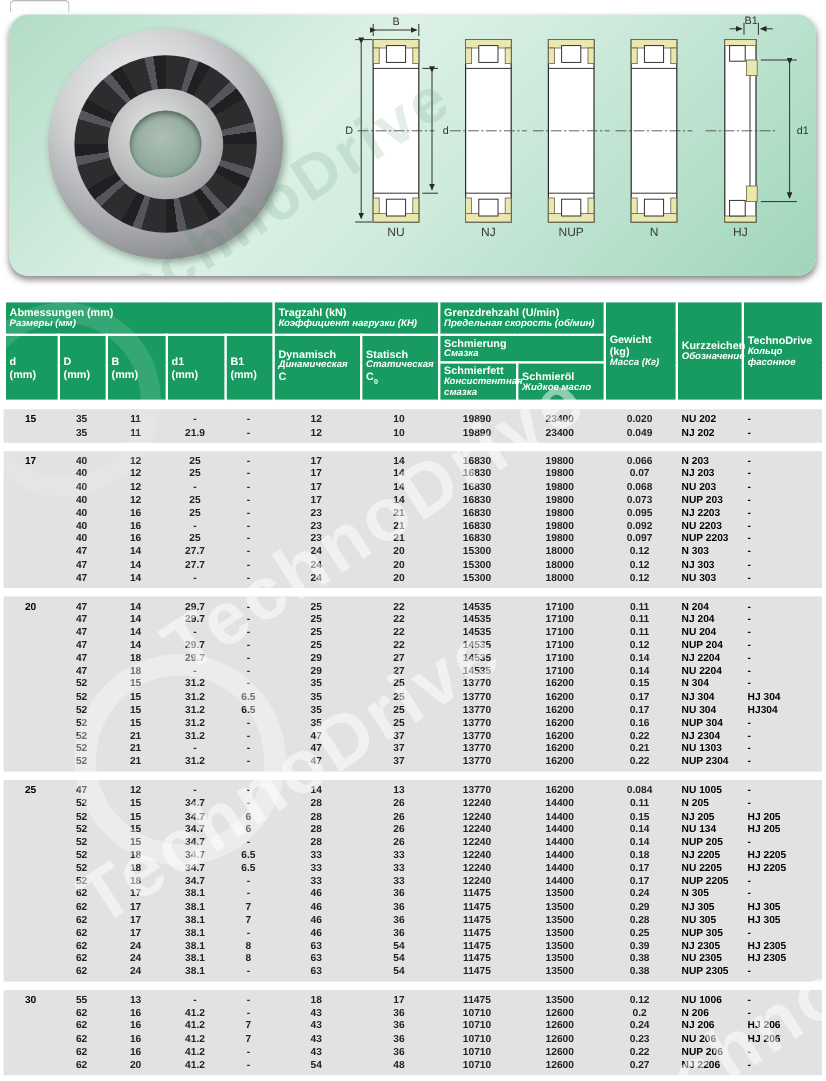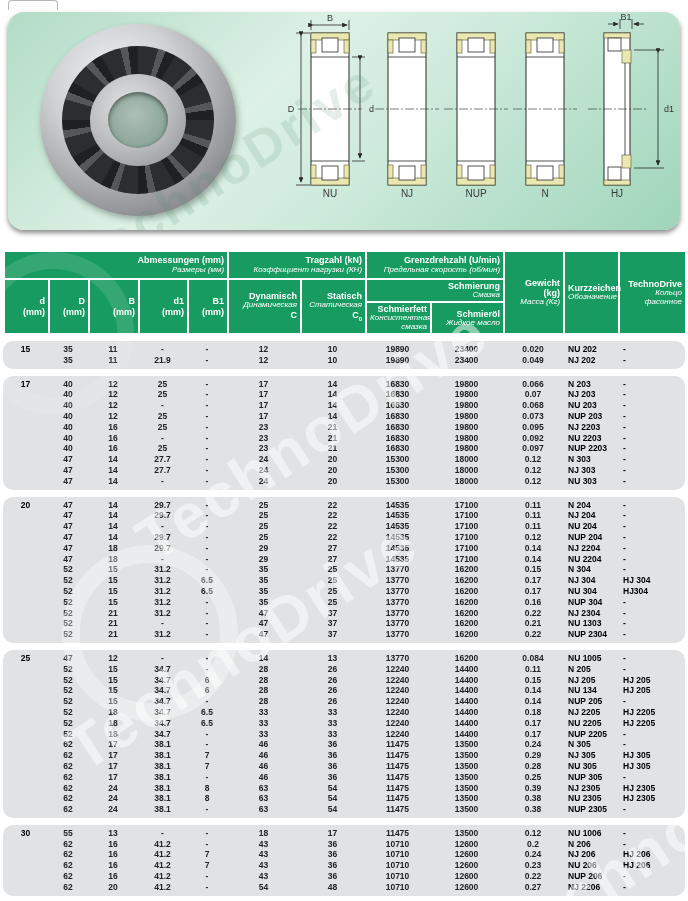--- a/index.html
+++ b/index.html
@@ -30,30 +30,30 @@
   .wm-panel{left:46px;top:128px;font-size:52px;color:rgba(90,140,115,.16);}
   .wm-a{left:110px;top:400px;font-size:62px;color:rgba(255,255,255,.5);}
   .wm-b{left:40px;top:610px;font-size:62px;color:rgba(255,255,255,.5);}
   .wm-c{left:470px;top:800px;font-size:62px;color:rgba(255,255,255,.5);}
   .wm-ring{position:absolute;border-radius:50%;pointer-events:none;z-index:5;}
   .wm-ring-a{left:-28px;top:252px;width:128px;height:128px;border:17px solid rgba(255,255,255,.12);}
   .wm-ring-b{left:62px;top:545px;width:140px;height:140px;border:18px solid rgba(255,255,255,.35);}
   
   .catalog{position:absolute;left:3px;top:250px;width:682px;}
   table.head{border-collapse:collapse;table-layout:fixed;width:682px;}
-  table.head th{border:2px solid #fff;background:#189b61;color:#fff;text-align:right;
+  table.head th{border:2px solid #fff;background:#189b61;color:#fff;text-align:left;
                 vertical-align:middle;padding:1px 3px;font-weight:400;}
   .de{display:block;font-weight:700;font-size:9px;line-height:1.12;}
-  .ru{display:block;font-style:italic;font-size:8px;line-height:1.12;font-weight:400;}
+  .ru{display:block;font-style:italic;font-size:8px;line-height:1.12;font-weight:700;}
   .sym{display:block;font-weight:700;font-size:9px;line-height:1.2;}
   .sym sub{font-size:6px;}
   .r1{height:28px;} .r2{height:20px;} .r3{height:31px;}
   
   .tbody{margin-top:6px;}
-  .sec{background:#e1e2e4;padding:3px 0;margin-bottom:7px;border-radius:10px;}
+  .sec{background:#e1e2e4;padding:3px 0;margin-bottom:7px;}
   .trow{display:grid;grid-template-columns:45px 40px 50px 49px 40px 73px 65px 65px 73px 60px 55px 67px;
         height:10.8px;line-height:10.8px;font-size:8.5px;color:#222;}
   .cell{text-align:center;font-weight:700;overflow:hidden;white-space:nowrap;}
   .cell.c0{color:#000;}
   .cell.c10,.cell.c11{text-align:left;padding-left:5px;color:#000;}
   
   .dsvg{position:absolute;left:0;top:0;pointer-events:none;}
 </style>
 </head>
 <body>

